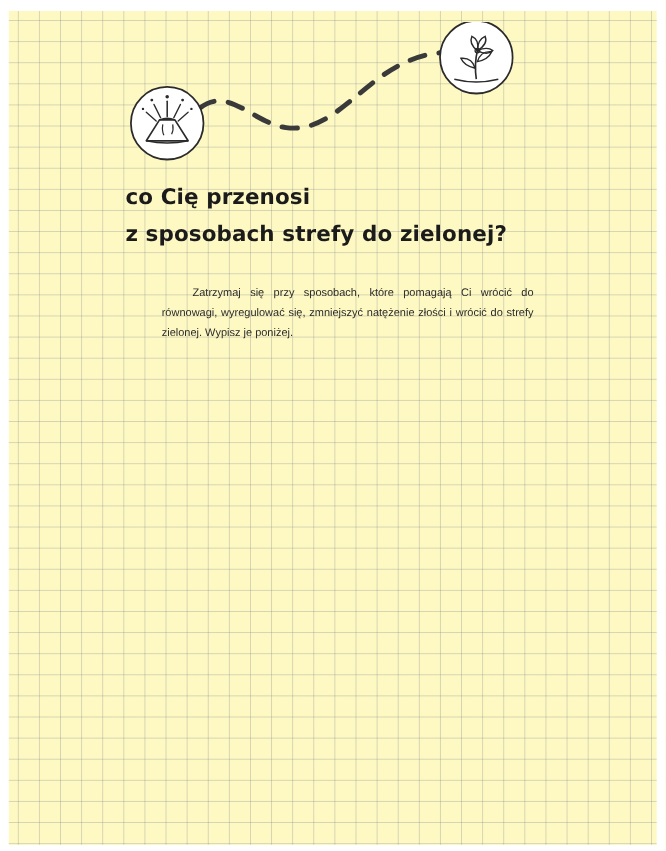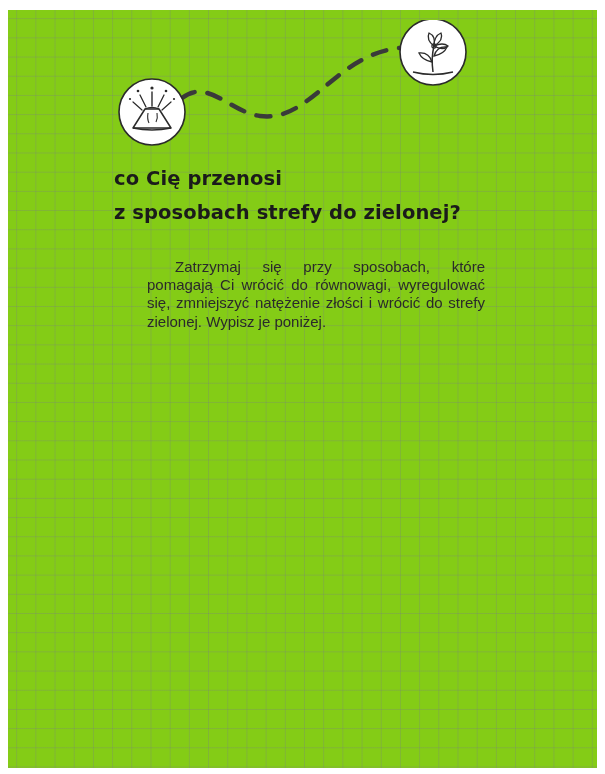--- a/index.html
+++ b/index.html
@@ -7,21 +7,21 @@
     padding: 0;
     background: #ffffff;
   }
   body {
     font-family: "Liberation Sans", sans-serif;
   }
   .page {
     position: relative;
     width: 605px;
     height: 774px;
-    background: #84cc16;
+    background: #fef9c3;
     overflow: hidden;
   }
   
   .grid-bg {
     position: absolute;
     left: 0;
     top: 0;
     width: 605px;
     height: 774px;
     background-image:
@@ -89,21 +89,21 @@
     white-space: nowrap;
   }
 
   
   .intro {
     position: absolute;
     left: 147px;
     top: 258px;
     width: 338px;
     font-family: "Liberation Sans", sans-serif;
-    font-size: 15px;
+    font-size: 10px;
     line-height: 18.2px;
     color: #2a2a2a;
     text-align: justify;
     text-indent: 28px;
     text-justify: inter-word;
   }
 
   
   .answer-area {
     position: absolute;

